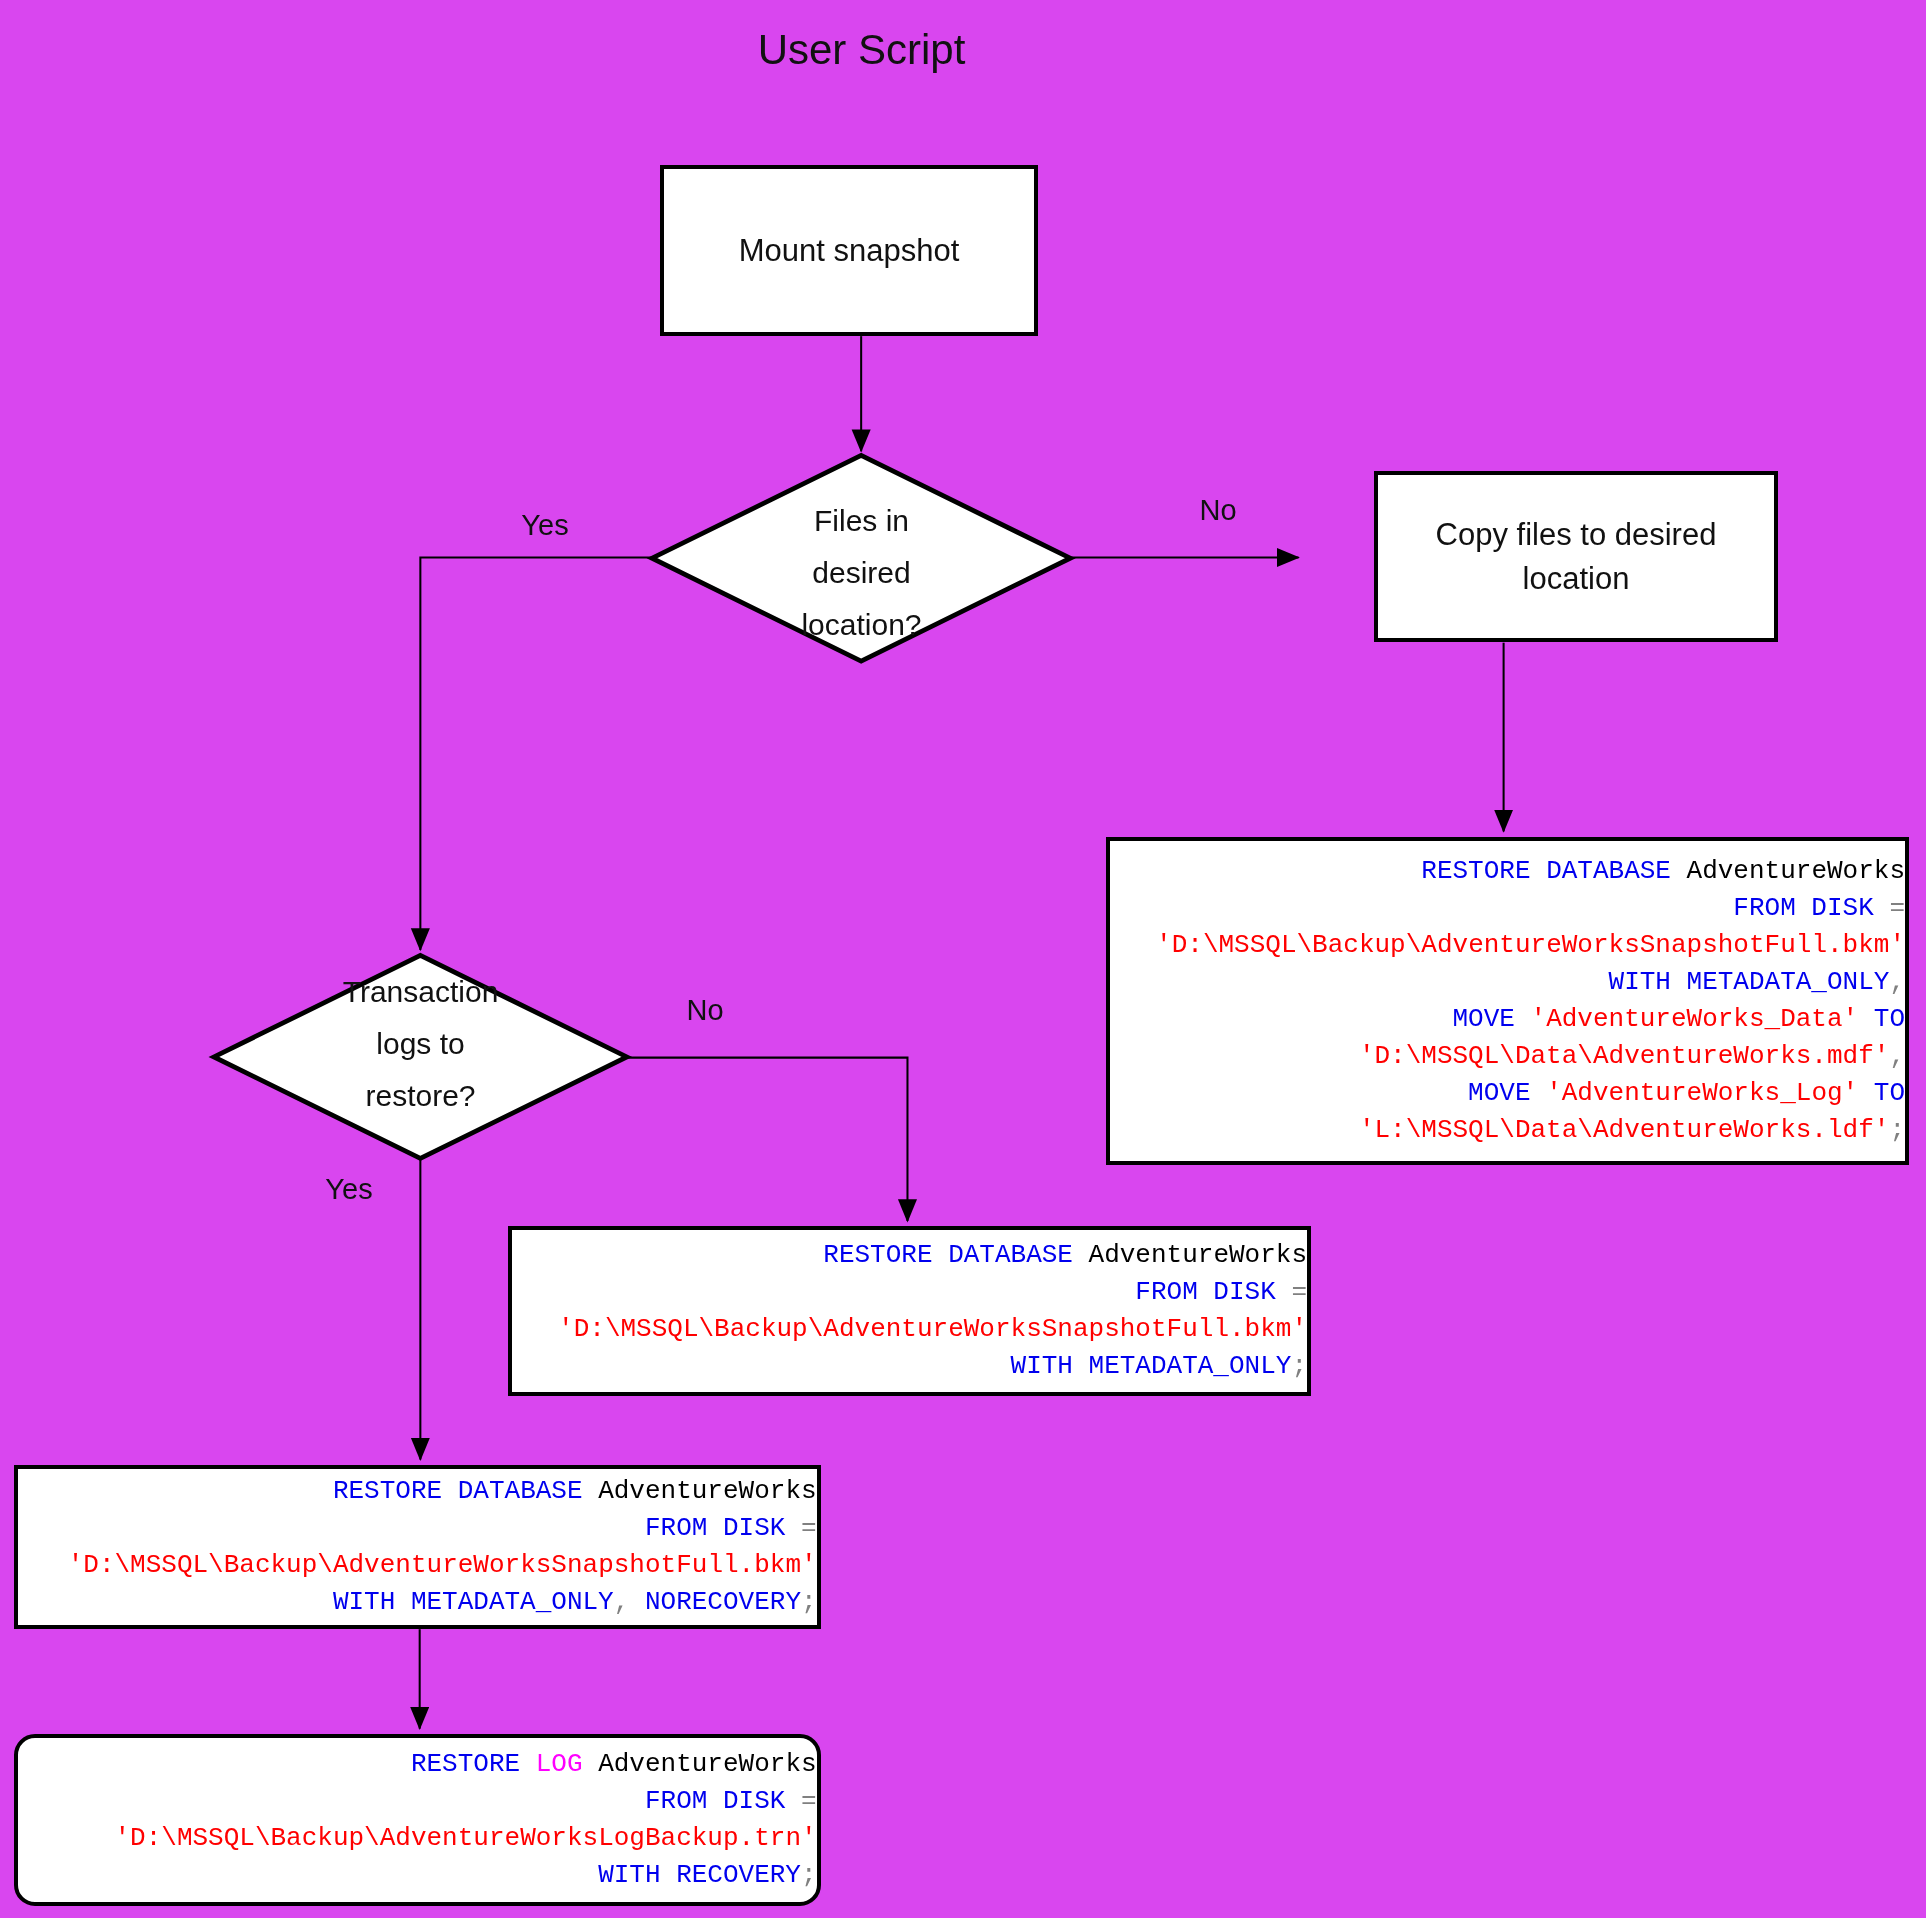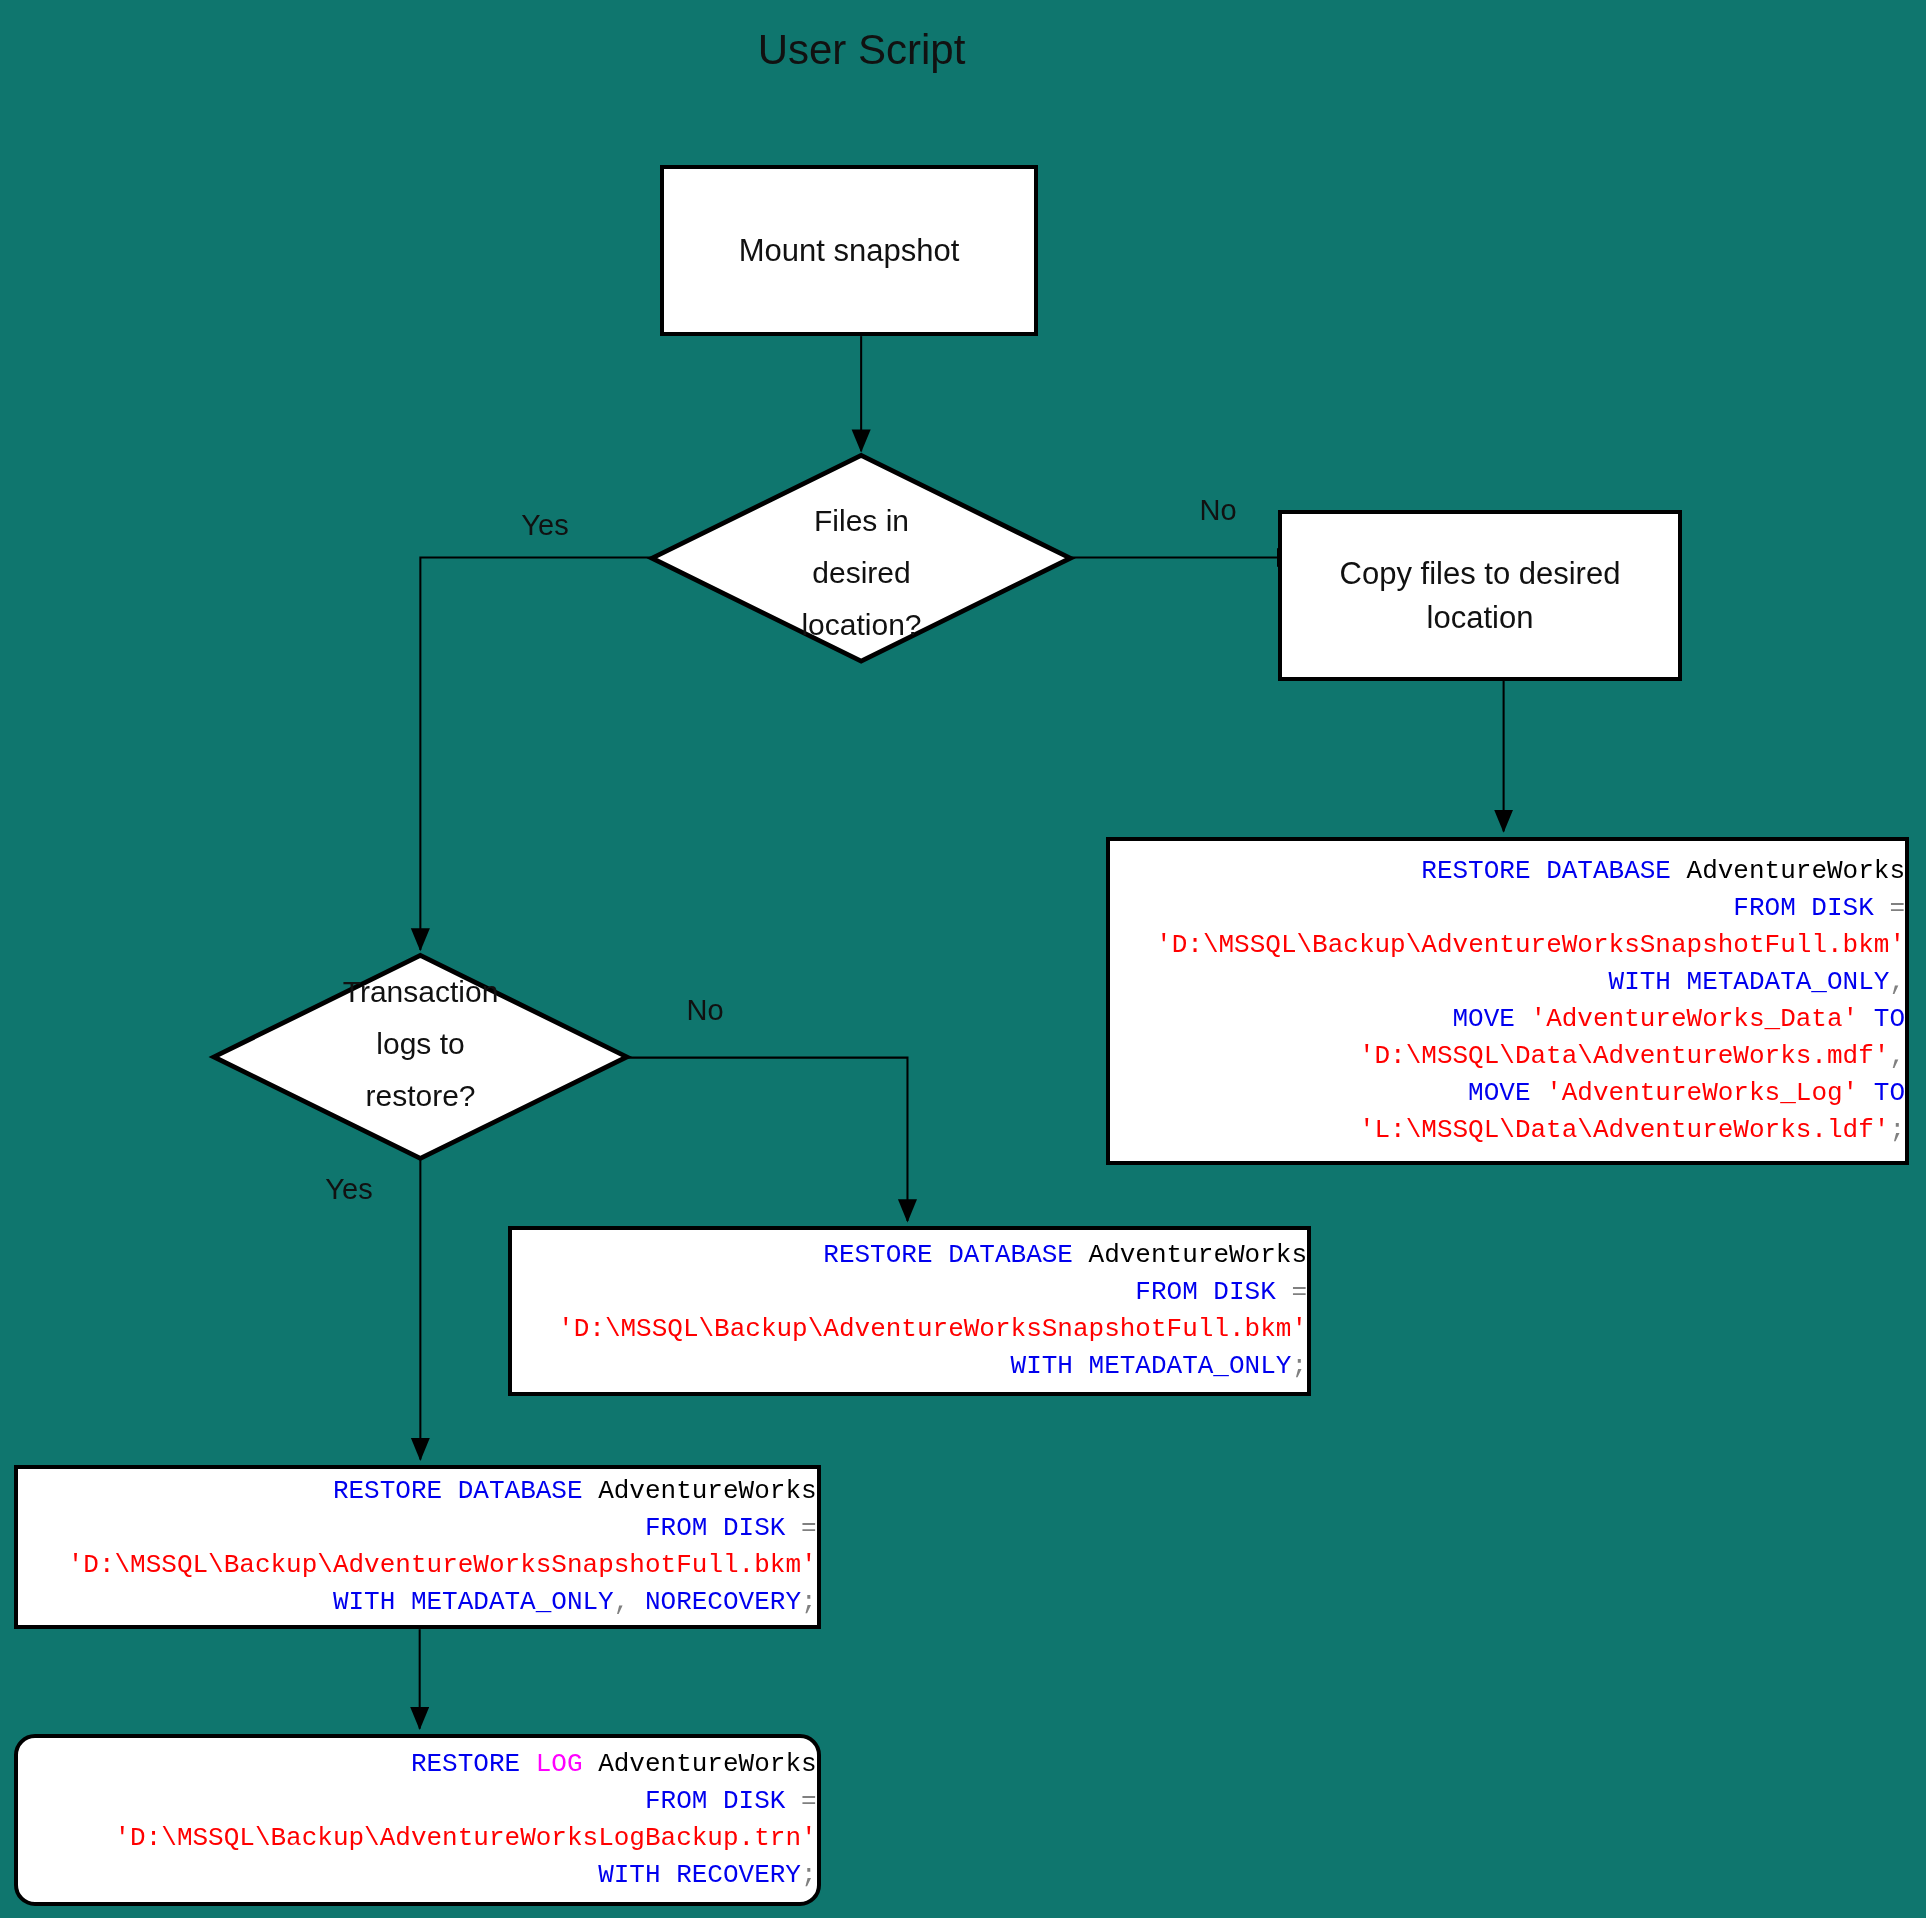--- a/index.html
+++ b/index.html
@@ -1,20 +1,20 @@
 <!DOCTYPE html>
 <html style="font-size:11px"><head>
 <meta charset="utf-8">
 <style>
   html, body { margin: 0; padding: 0; }
   .canvas {
     position: relative;
     width: 1926px;
     height: 1919px;
-    background: #0f766e;
+    background: #d946ef;
     font-family: "Liberation Sans", sans-serif;
     overflow: hidden;
   }
   .title {
     position: absolute;
     left: 623px; top: 26px; width: 477px;
     text-align: center;
     font-size: 42px;
     color: #111;
   }
@@ -93,21 +93,21 @@
     <polyline points="616,2391 616,2537" fill="none" stroke="#000" stroke-width="3" marker-end="url(#arrow)"></polyline>
 
     <polygon points="1264,668 1571,819 1264,970 957,819" fill="#FFFFFF" stroke="#000" stroke-width="7"></polygon>
     <polygon points="617,1402 920,1551 617,1700 314,1551" fill="#FFFFFF" stroke="#000" stroke-width="7"></polygon>
   </svg>
 
   <div class="shape-box" style="left:660px; top:165px; width:378px; height:171px;">
     <span class="label-inner">Mount snapshot</span>
   </div>
 
-  <div class="shape-box" style="left:1278px; top:471px; width:404px; height:171px;margin-top:39px;">
+  <div class="shape-box" style="left:1374px; top:471px; width:404px; height:171px;">
     <span class="label-inner" style="width:341px;">Copy files to desired location</span>
   </div>
 
   <div class="diamond-label" style="left:725px; top:491px; width:273px;">
     <span>Files in</span>
     <span>desired</span>
     <span>location?</span>
   </div>
 
   <div class="diamond-label" style="left:284px; top:962px; width:273px;">

